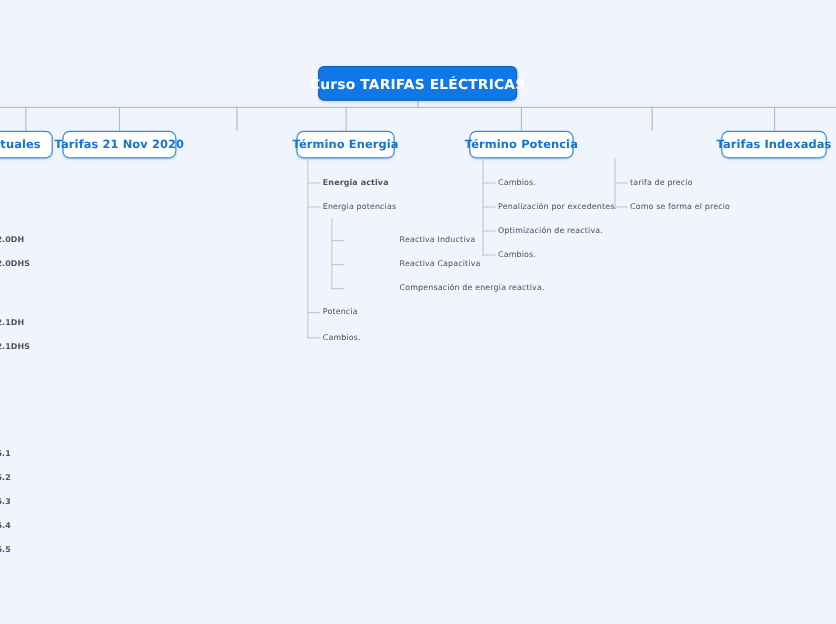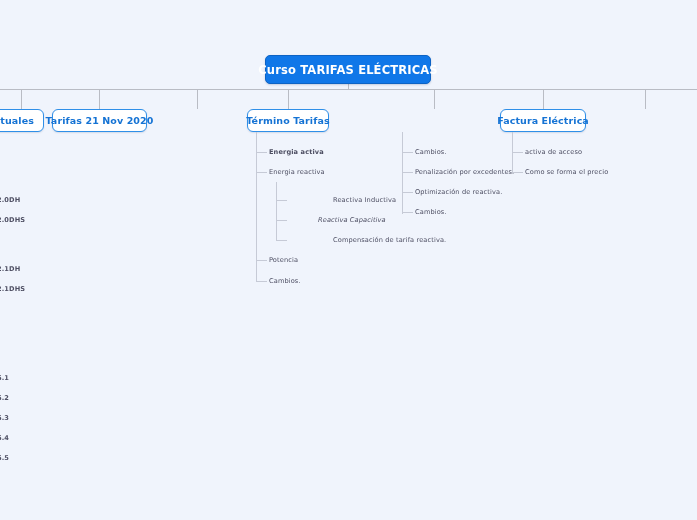--- a/index.html
+++ b/index.html
@@ -118,44 +118,45 @@
   <div class="conn v" style="left:543px; top:89px; height:20px;"></div>
   <div class="conn v" style="left:645px; top:89px; height:20px;"></div>
 
   <div class="root-node">Curso TARIFAS ELÉCTRICAS</div>
 
   <div class="l1-node" style="left:-22px; width:66px;">actuales</div>
 
   <div class="l1-node" style="left:52px; width:95px;">Tarifas 21 Nov 2020</div>
 
 
-  <div class="l1-node" style="left:247px; width:82px;">Término Tarifas</div>
+  <div class="l1-node" style="left:247px; width:82px;">Término Energia</div>
+
+  <div class="l1-node" style="left:391px; width:87px;">Término Potencia</div>
 
 
-  <div class="l1-node" style="left:500px; width:86px;">Factura Eléctrica</div>
-
+  <div class="l1-node" style="left:601px; width:88px;">Tarifas Indexadas</div>
 
   <div class="conn-sub v" style="left:256px; top:132px; height:150px;"></div>
 
   <div class="conn-sub h" style="left:256px; top:152px; width:11px;"></div>
   <div class="leaf" style="left:269px; top:148px;font-weight:bold;">Energia activa</div>
 
   <div class="conn-sub h" style="left:256px; top:172px; width:11px;"></div>
-  <div class="leaf" style="left:269px; top:168px;">Energia reactiva</div>
+  <div class="leaf" style="left:269px; top:168px;">Energia potencias</div>
 
   <div class="conn-sub v" style="left:276px; top:182px; height:59px;"></div>
 
   <div class="conn-sub h" style="left:276px; top:200px; width:11px;"></div>
   <div class="leaf lvl3" style="left:289px; top:196px;">Reactiva Inductiva</div>
 
   <div class="conn-sub h" style="left:276px; top:220px; width:11px;"></div>
-  <div class="leaf lvl3" style="left:274px; top:216px;font-style:italic;">Reactiva Capacitiva</div>
+  <div class="leaf lvl3" style="left:289px; top:216px;">Reactiva Capacitiva</div>
 
   <div class="conn-sub h" style="left:276px; top:240px; width:11px;"></div>
-  <div class="leaf lvl3" style="left:289px; top:236px;">Compensación de tarifa reactiva.</div>
+  <div class="leaf lvl3" style="left:289px; top:236px;">Compensación de energia reactiva.</div>
 
   <div class="conn-sub h" style="left:256px; top:260px; width:11px;"></div>
   <div class="leaf" style="left:269px; top:256px;">Potencia</div>
 
   <div class="conn-sub h" style="left:256px; top:281px; width:11px;"></div>
   <div class="leaf" style="left:269px; top:277px;">Cambios.</div>
 
   <div class="conn-sub v" style="left:402px; top:132px; height:82px;"></div>
 
   <div class="conn-sub h" style="left:402px; top:152px; width:11px;"></div>
@@ -166,21 +167,21 @@
 
   <div class="conn-sub h" style="left:402px; top:192px; width:11px;"></div>
   <div class="leaf" style="left:415px; top:188px;">Optimización de reactiva.</div>
 
   <div class="conn-sub h" style="left:402px; top:212px; width:11px;"></div>
   <div class="leaf" style="left:415px; top:208px;">Cambios.</div>
 
   <div class="conn-sub v" style="left:512px; top:132px; height:42px;"></div>
 
   <div class="conn-sub h" style="left:512px; top:152px; width:11px;"></div>
-  <div class="leaf" style="left:525px; top:148px;">activa de acceso</div>
+  <div class="leaf" style="left:525px; top:148px;">tarifa de precio</div>
 
   <div class="conn-sub h" style="left:512px; top:172px; width:11px;"></div>
   <div class="leaf" style="left:525px; top:168px;">Como se forma el precio</div>
 
   <div class="edge-label" style="left:-3px; top:196px;">2.0DH</div>
   <div class="edge-label" style="left:-3px; top:216px;">2.0DHS</div>
   <div class="edge-label" style="left:-3px; top:265px;">2.1DH</div>
   <div class="edge-label" style="left:-3px; top:285px;">2.1DHS</div>
 
   <div class="edge-label" style="left:-3px; top:374px;">6.1</div>

